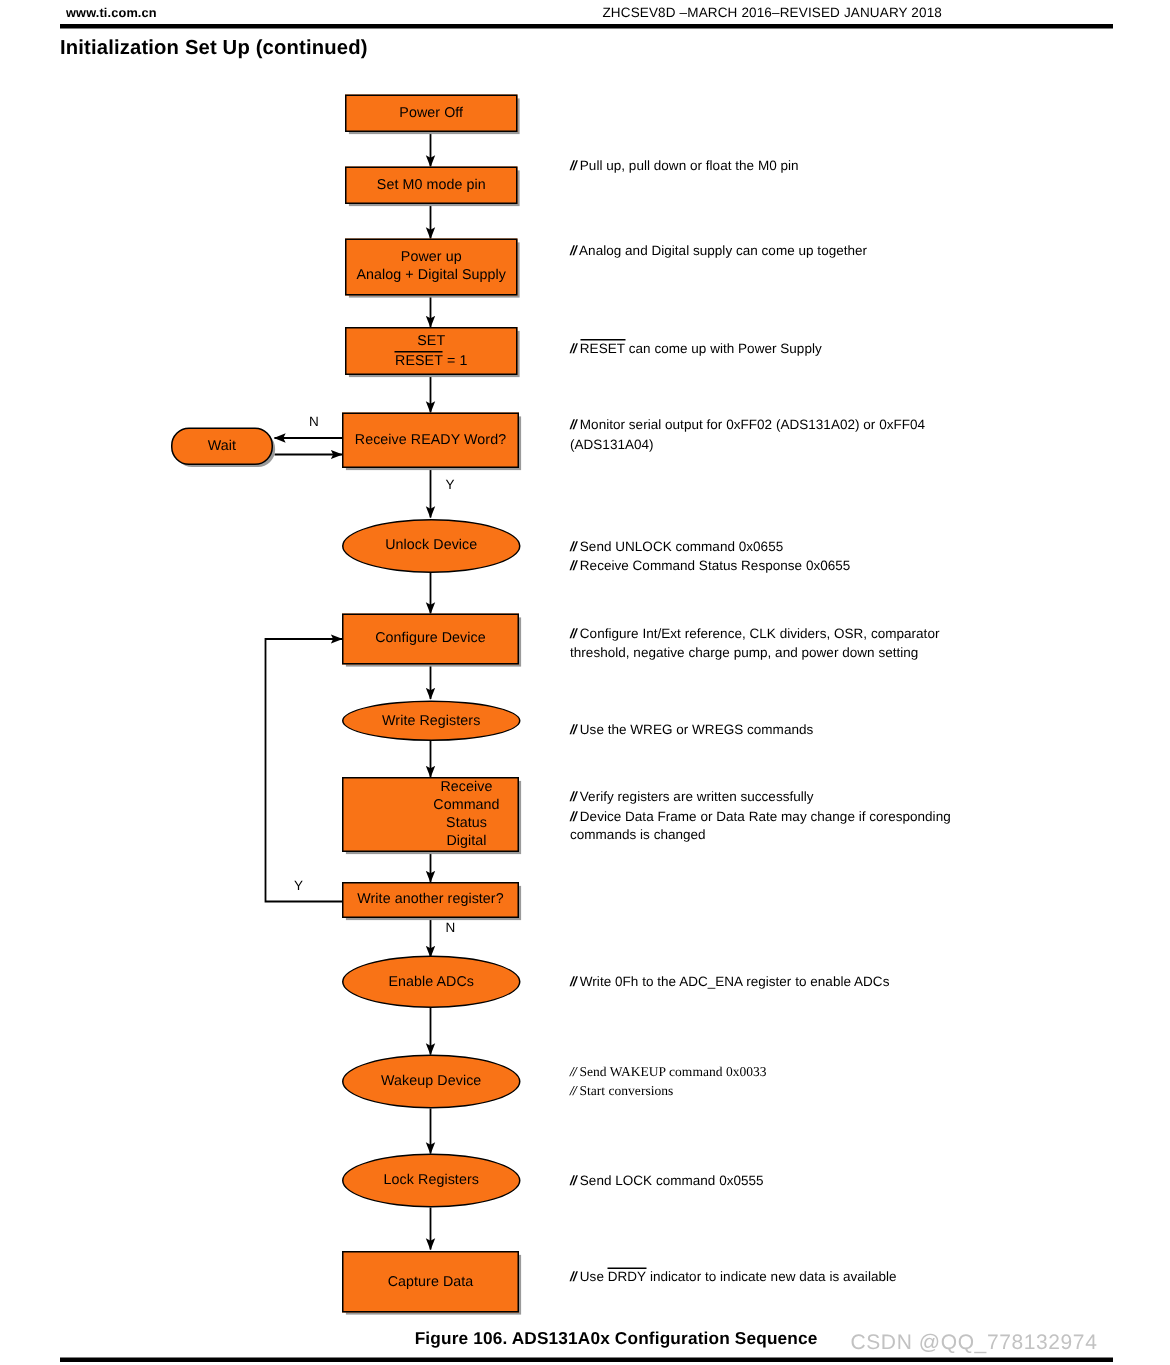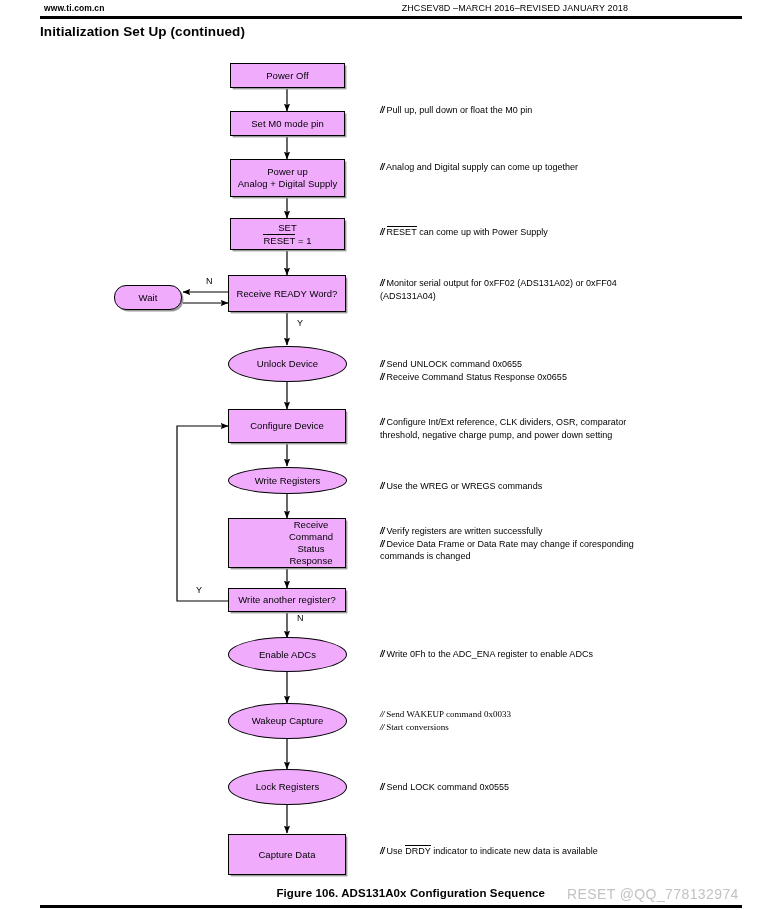--- a/index.html
+++ b/index.html
@@ -67,21 +67,21 @@
   .node {
     position: absolute;
     box-sizing: border-box;
     display: flex;
     align-items: center;
     justify-content: center;
     text-align: center;
     font-size: 9.5px;
     line-height: 12px;
     color: #000;
-    background: #f0abfc;
+    background: #f97316;
     letter-spacing: 0.05px;
   }
   .node.rect {
     border: 1.1px solid #000;
     box-shadow: 2px 2px 0 -0.6px #9a9a9a;
   }
   .node.ellipse {
     border: 1.1px solid #000;
     border-radius: 50%;
   }
@@ -234,34 +234,34 @@
   <span class="label">Configure Device</span>
 </div>
 
 <div class="node ellipse" style="left:228px; top:467px; width:119px; height:27px;">
   <span class="label">Write Registers</span>
 </div>
 
 <div class="node rect" style="left:228px; top:518px; width:118px; height:50px;padding-left:48px;">
   <span class="label">
     <span>Receive Command Status</span><br>
-    <span>Response</span>
+    <span>Digital</span>
   </span>
 </div>
 
 <div class="node rect" style="left:228px; top:588px; width:118px; height:24px;text-align:right;">
   <span class="label">Write another register?</span>
 </div>
 
 <div class="node ellipse" style="left:228px; top:637px; width:119px; height:35px;">
   <span class="label">Enable ADCs</span>
 </div>
 
 <div class="node ellipse" style="left:228px; top:703px; width:119px; height:36px;">
-  <span class="label">Wakeup Capture</span>
+  <span class="label">Wakeup Device</span>
 </div>
 
 <div class="node ellipse" style="left:228px; top:769px; width:119px; height:36px;">
   <span class="label">Lock Registers</span>
 </div>
 
 <div class="node rect" style="left:228px; top:834px; width:118px; height:41px;">
   <span class="label">Capture Data</span>
 </div>
 
@@ -333,14 +333,14 @@
   <span class="slashes">//</span>
   <span>Send LOCK command 0x0555</span>
 </div>
 
 <div class="comment" style="left:380px; top:845px; width:320px;">
   <span class="slashes">//</span>
   <span>Use </span><span class="ovl">DRDY</span><span> indicator to indicate new data is available</span>
 </div>
 
 <div id="figure-caption">Figure 106.  ADS131A0x Configuration Sequence</div>
-<div id="watermark">RESET @QQ_778132974</div>
+<div id="watermark">CSDN @QQ_778132974</div>
 <div id="footer-rule"></div>
 
 </body></html>

